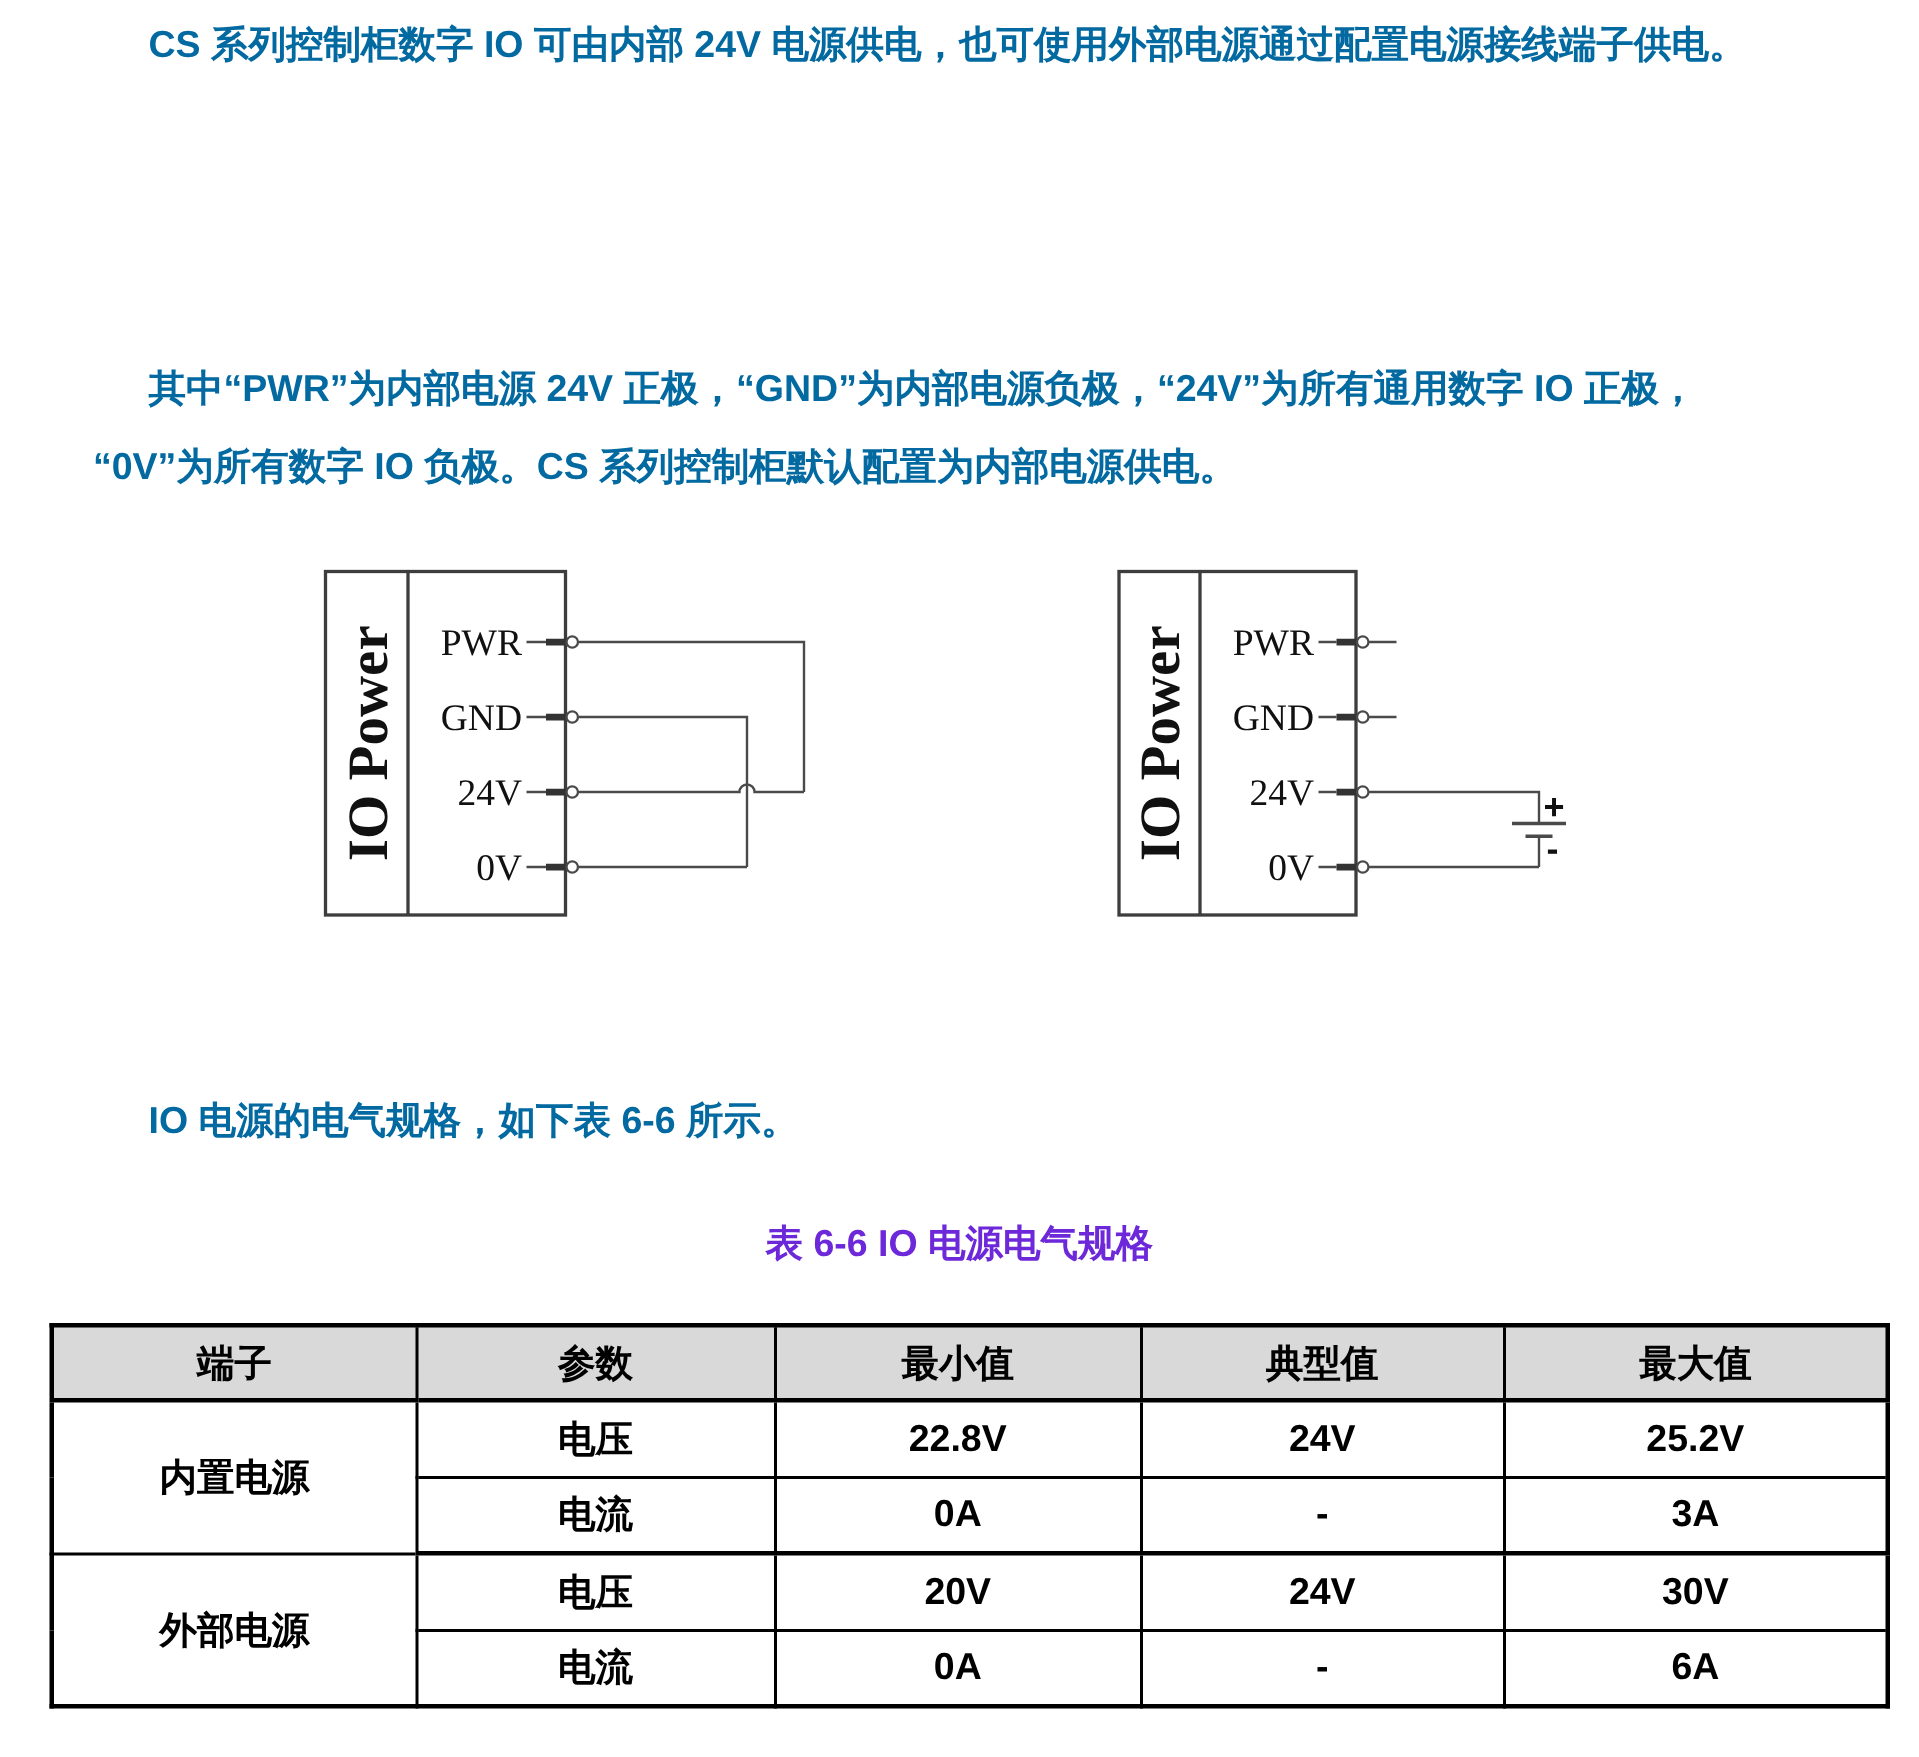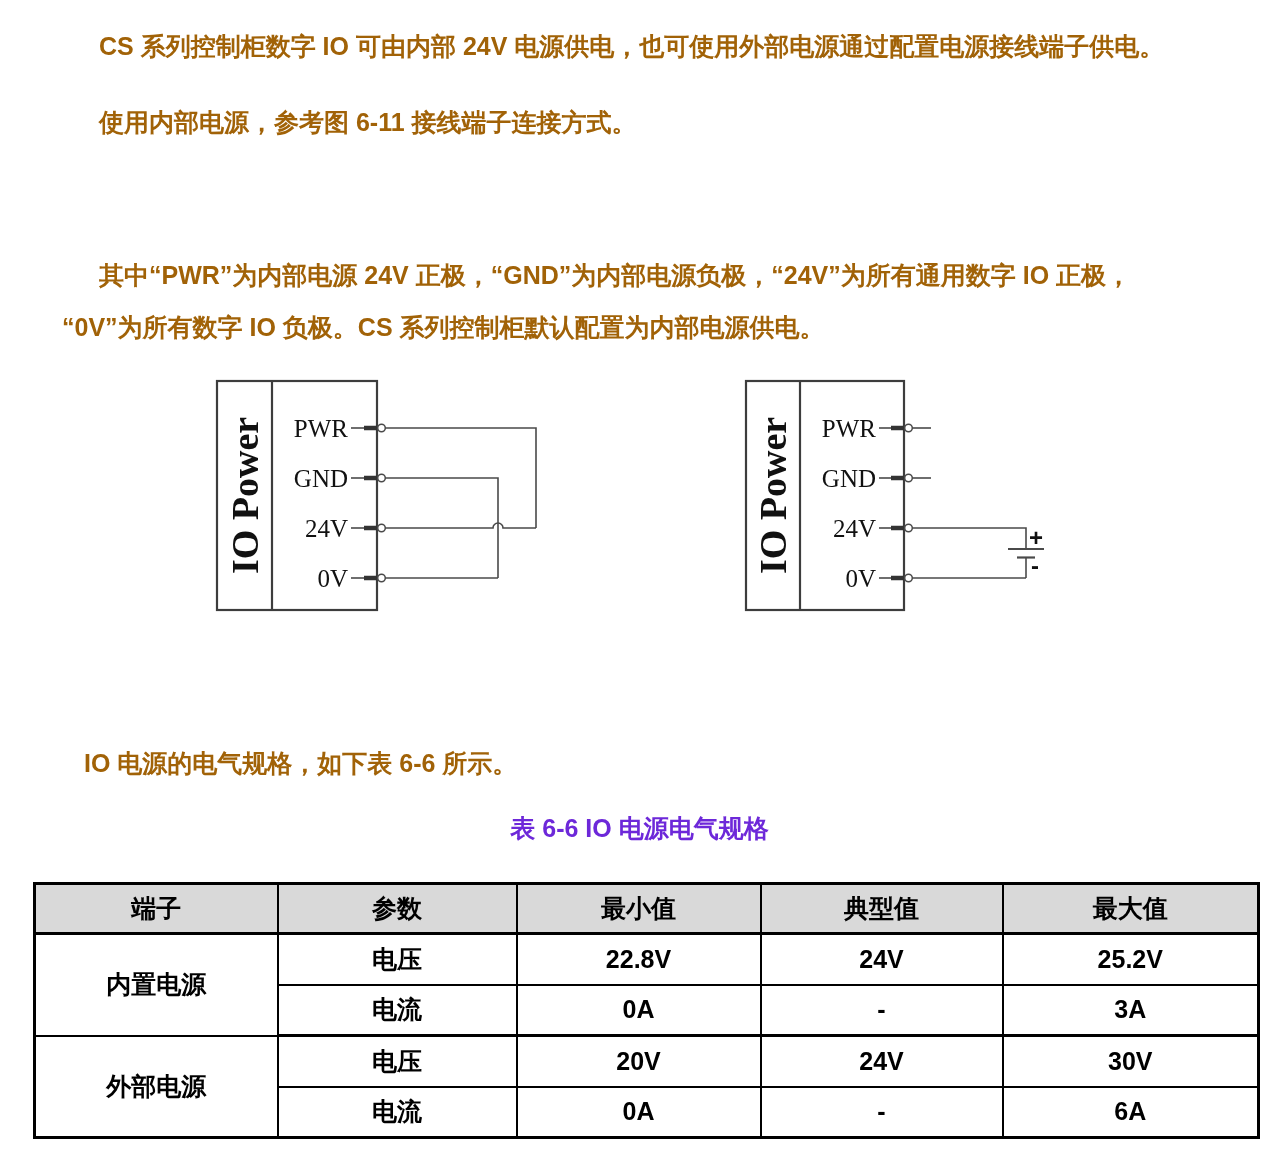--- a/index.html
+++ b/index.html
@@ -2,21 +2,21 @@
 <html><head>
 <meta charset="utf-8">
 <style>
   html,body{margin:0;padding:0;background:#fff;}
   .page{
     position:relative;width:1279px;height:1171px;background:#ffffff;
     font-family:"Liberation Sans",sans-serif;color:#000;overflow:hidden;
   }
   .para{
     position:absolute;font-size:25px;font-weight:700;line-height:28px;
-    white-space:nowrap;color:#a16207;margin-top:16px;
+    white-space:nowrap;color:#0369a1;
   }
   .p4line{line-height:52px;height:52px;white-space:nowrap;}
   .cap{
     position:absolute;font-size:24px;font-weight:700;text-align:center;
     white-space:pre;color:#000;
   }
   .ttl{
     position:absolute;left:0;top:812px;width:1279px;text-align:center;
     font-size:25px;font-weight:700;color:#6d28d9;
   }
@@ -40,21 +40,20 @@
   .spec tbody tr{height:51px;}
   .spec thead th{background:#d9d9d9;border-bottom-width:3px;}
   .spec tr.groupend td{border-bottom-width:3px;}
 </style>
 </head>
 <body>
 
 <div class="page">
 
   <div class="para" style="left:99px;top:16px;">CS 系列控制柜数字 IO 可由内部 24V 电源供电，也可使用外部电源通过配置电源接线端子供电。</div>
-  <div class="para" style="left:99px;top:92px;">使用内部电源，参考图 6-11 接线端子连接方式。</div>
 
   <div class="para" style="left:62px;top:233px;">
     <div class="p4line" style="padding-left:37px;">其中“PWR”为内部电源 24V 正极，“GND”为内部电源负极，“24V”为所有通用数字 IO 正极，</div>
     <div class="p4line">“0V”为所有数字 IO 负极。CS 系列控制柜默认配置为内部电源供电。</div>
   </div>
 
   <svg class="fig" style="left:200px;top:375px;" width="370" height="248" viewBox="200 375 370 248">
     <rect class="boxline" x="217" y="381" width="160" height="229"></rect>
     <line class="boxline" x1="272" y1="381" x2="272" y2="610"></line>
     <text class="blocklabel" transform="translate(258 495.5) rotate(-90)">IO Power</text>
@@ -115,21 +114,21 @@
     <line class="thicklead" x1="891" y1="528" x2="904" y2="528"></line>
     <circle class="node" cx="908.5" cy="528" r="3.8"></circle>
 
     <text class="term" x="876" y="586.5">0V</text>
     <line class="thinlead" x1="879" y1="578" x2="891" y2="578"></line>
     <line class="thicklead" x1="891" y1="578" x2="904" y2="578"></line>
     <circle class="node" cx="908.5" cy="578" r="3.8"></circle>
   </svg>
 
 
-  <div class="para" style="left:84px;top:733px;">IO 电源的电气规格，如下表 6-6 所示。</div>
+  <div class="para" style="left:99px;top:733px;">IO 电源的电气规格，如下表 6-6 所示。</div>
 
   <div class="ttl">表 6-6 IO 电源电气规格</div>
 
   <table class="spec">
     <colgroup>
       <col style="width:243px">
         <col style="width:239px">
         <col style="width:244px">
         <col style="width:242px">
         <col style="width:256px">

